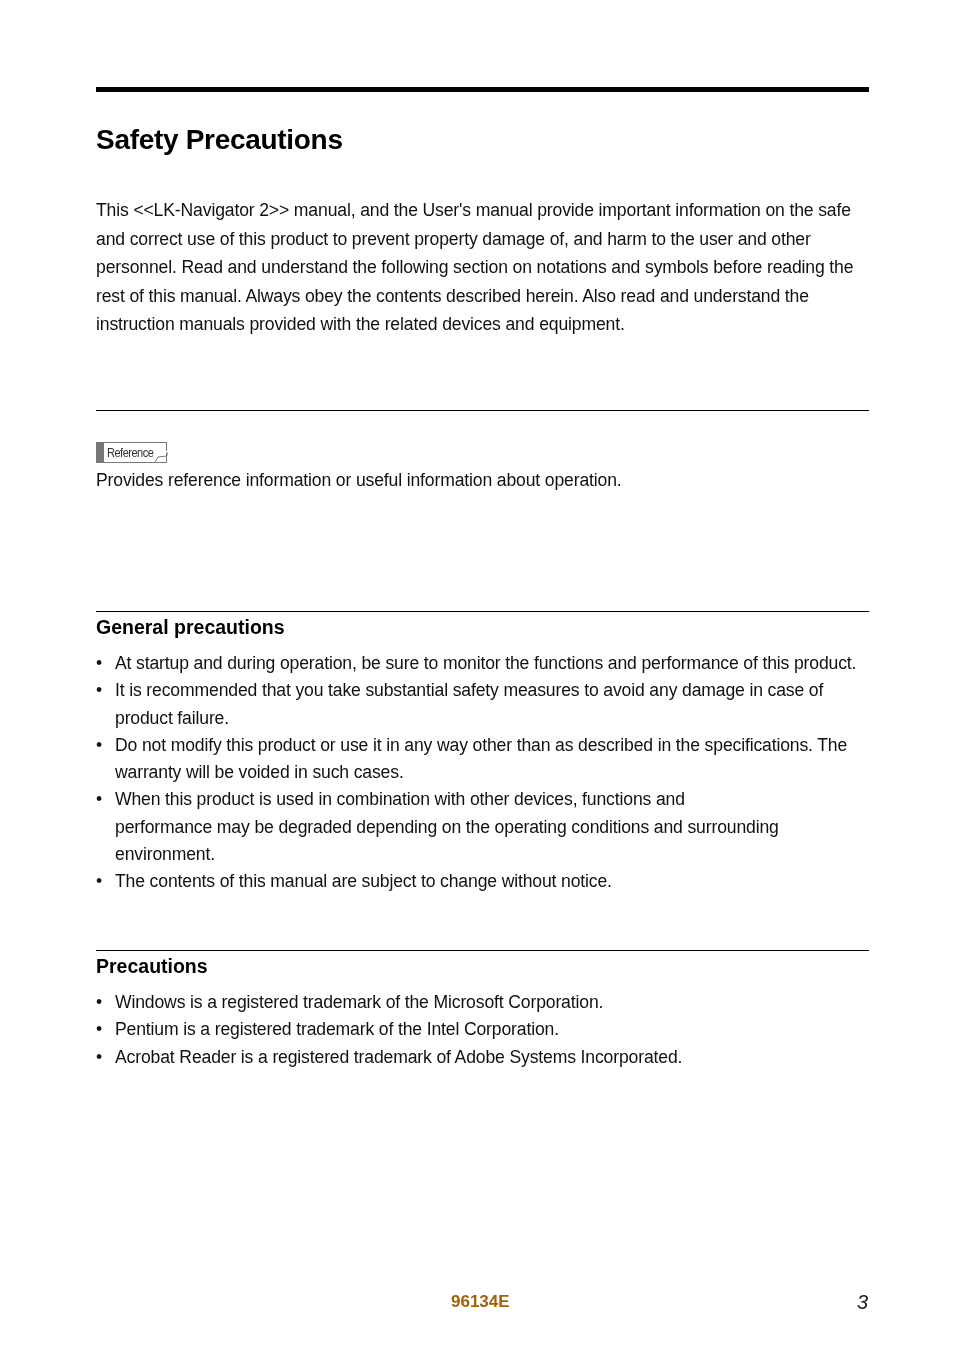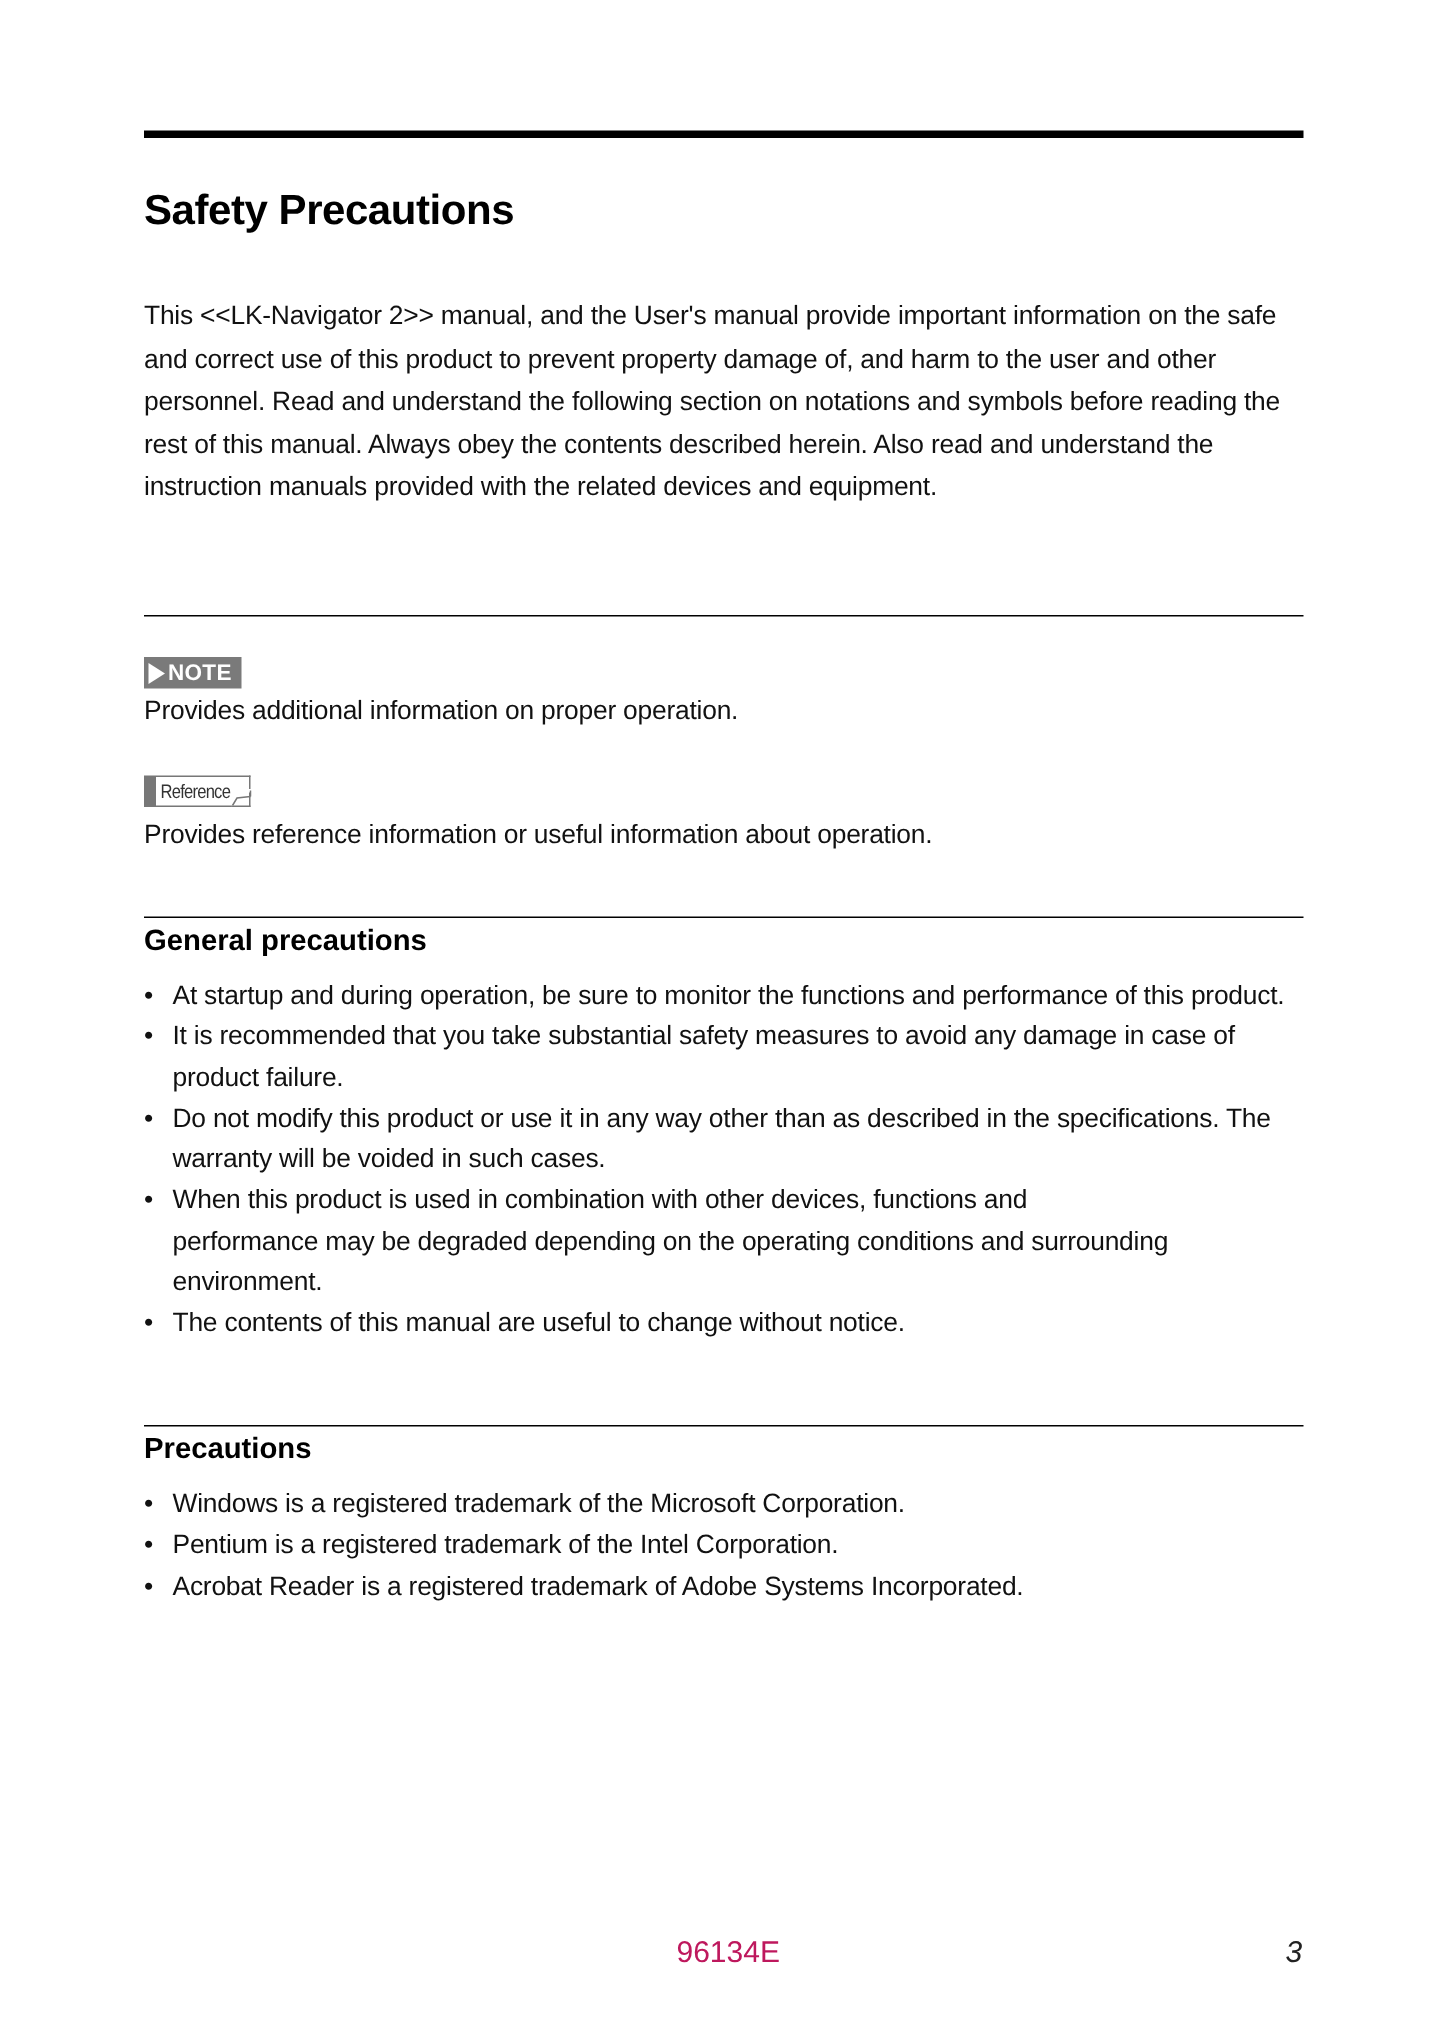--- a/index.html
+++ b/index.html
@@ -151,23 +151,24 @@
       position: absolute;
       left: 0;
       top: 0;
       width: 10px;
       text-align: left;
     }
     .footer-code {
       position: absolute;
       left: 451px;
       top: 1290px;
-      font-size: 20px;
+      font-size: 17px;
       line-height: 24px;
-      color: #be185d;
+      color: #a16207;
+      font-weight: bold;
     }
     .footer-page {
       position: absolute;
       left: 857px;
       top: 1290px;
       font-size: 20px;
       line-height: 24px;
       font-style: italic;
       color: #222;
     }
@@ -179,27 +180,20 @@
 
   <div class="top-rule"></div>
 
   <h1 class="page-title">Safety Precautions</h1>
 
   <p class="intro">This &lt;&lt;LK-Navigator 2&gt;&gt; manual, and the User's manual provide important information on the safe and correct use of this product to prevent property damage of, and harm to the user and other personnel. Read and understand the following section on notations and symbols before reading the rest of this manual. Always obey the contents described herein. Also read and understand the instruction manuals provided with the related devices and equipment.</p>
 
   <div class="section" style="top:410px;">
     <div class="section-rule"></div>
 
-    <div style="margin-top:27px;">
-      <span class="note-badge">
-        <span class="tri"></span>
-        <span>NOTE</span>
-      </span>
-      <p class="body-text" style="margin-top:-1px;">Provides additional information on proper operation.</p>
-    </div>
 
     <div style="margin-top:31px;">
       <span class="ref-badge">
         <span class="bar"></span>
         <span class="box"></span>
         <span class="label">Reference</span>
         <svg width="14" height="12" viewBox="0 0 14 12">
           <polygon points="0,12 14,1 14,0 4,0 4,8 0,12" fill="#fff"></polygon>
           <polyline points="1,11 4,6 13,5" fill="none" stroke="#777" stroke-width="1"></polyline>
           <polyline points="13,1 13,5" fill="none" stroke="#777" stroke-width="1"></polyline>
@@ -210,21 +204,21 @@
   </div>
 
   <div class="section" style="top:611px;">
     <div class="section-rule"></div>
     <h2 class="section-heading">General precautions</h2>
     <ul class="bullets" style="margin-top:10px;">
       <li><span class="dot">•</span><span>At startup and during operation, be sure to monitor the functions and performance of this product.</span></li>
       <li><span class="dot">•</span><span>It is recommended that you take substantial safety measures to avoid any damage in case of product failure.</span></li>
       <li><span class="dot">•</span><span>Do not modify this product or use it in any way other than as described in the specifications. The warranty will be voided in such cases.</span></li>
       <li style="padding-right:90px;"><span class="dot">•</span><span>When this product is used in combination with other devices, functions and performance may be degraded depending on the operating conditions and surrounding environment.</span></li>
-      <li><span class="dot">•</span><span>The contents of this manual are useful to change without notice.</span></li>
+      <li><span class="dot">•</span><span>The contents of this manual are subject to change without notice.</span></li>
     </ul>
   </div>
 
   <div class="section" style="top:950px;">
     <div class="section-rule"></div>
     <h2 class="section-heading">Precautions</h2>
     <ul class="bullets" style="margin-top:10px;">
       <li><span class="dot">•</span><span>Windows is a registered trademark of the Microsoft Corporation.</span></li>
       <li><span class="dot">•</span><span>Pentium is a registered trademark of the Intel Corporation.</span></li>
       <li><span class="dot">•</span><span>Acrobat Reader is a registered trademark of Adobe Systems Incorporated.</span></li>

